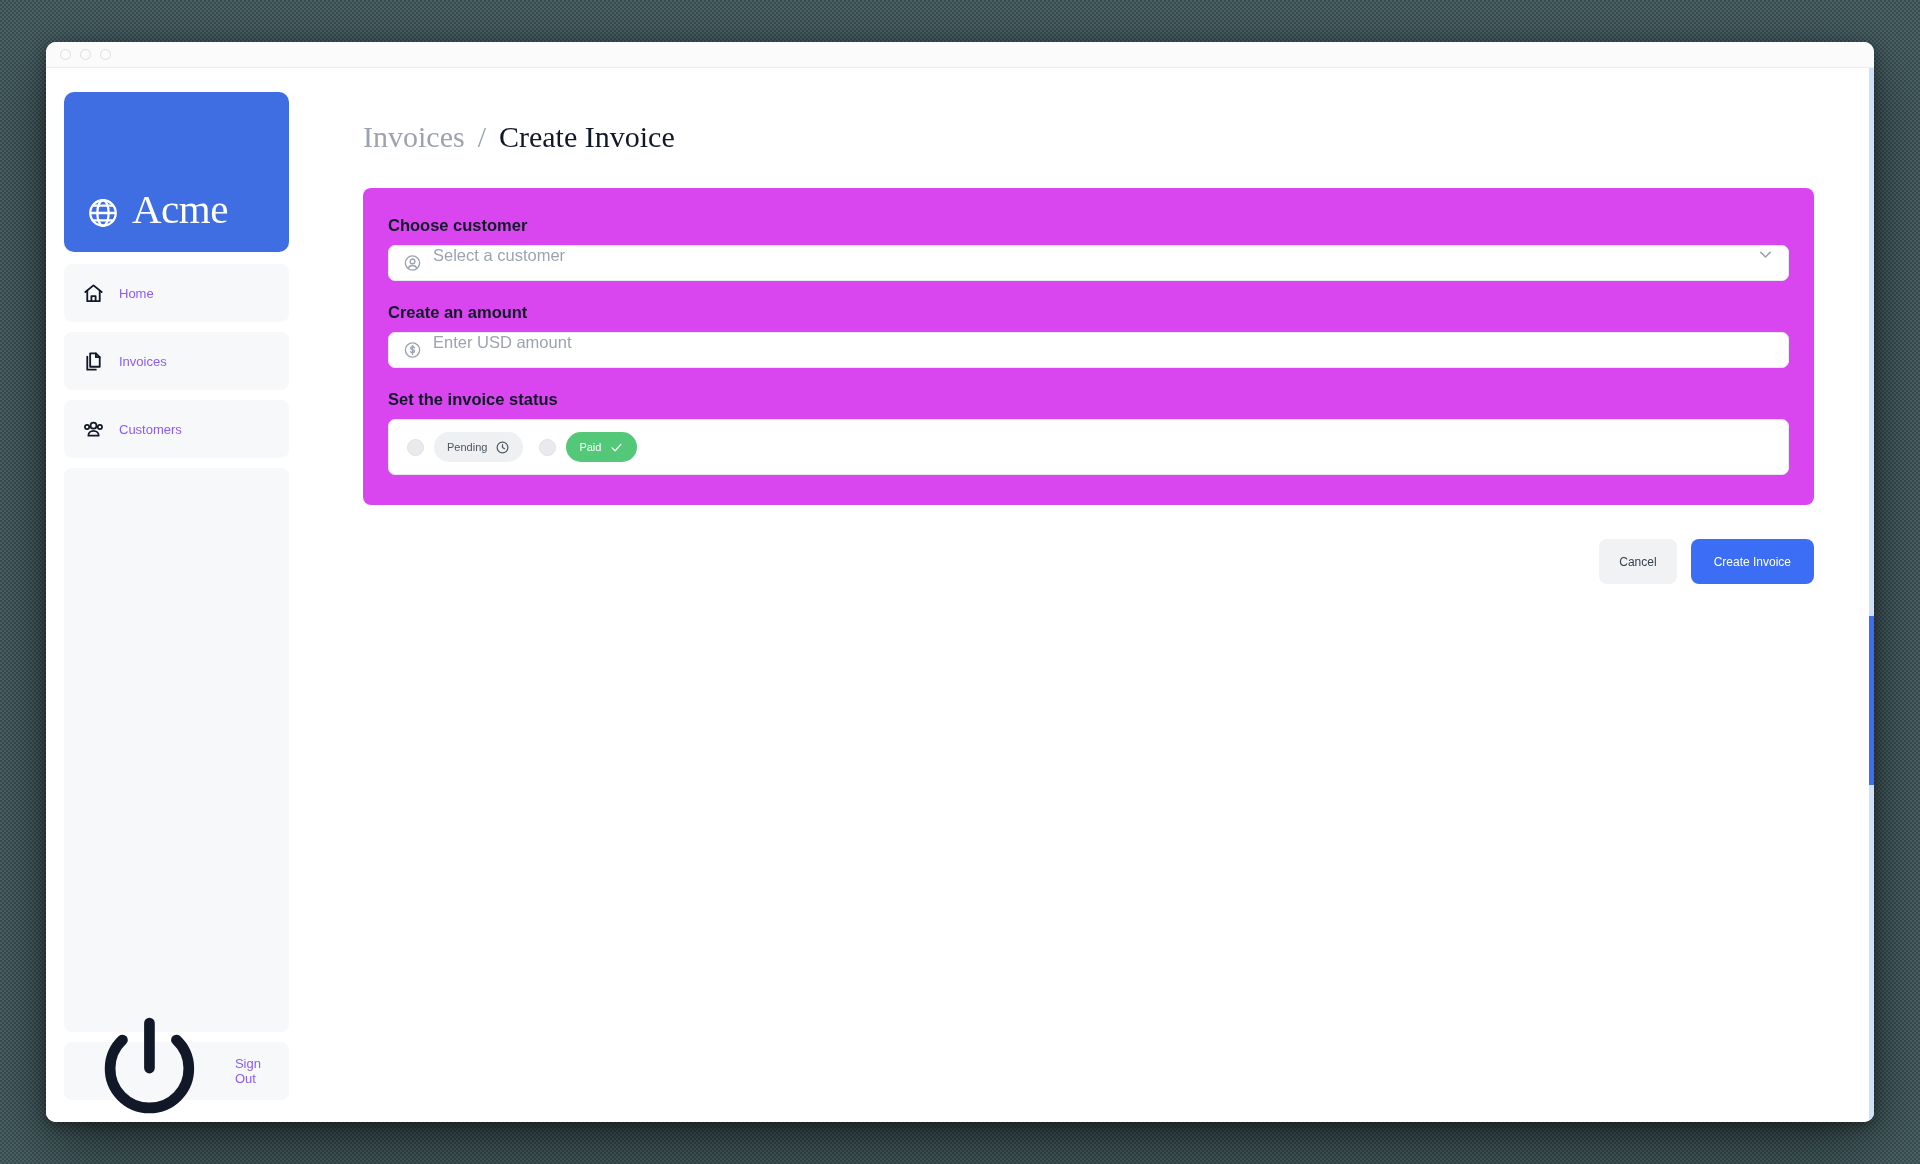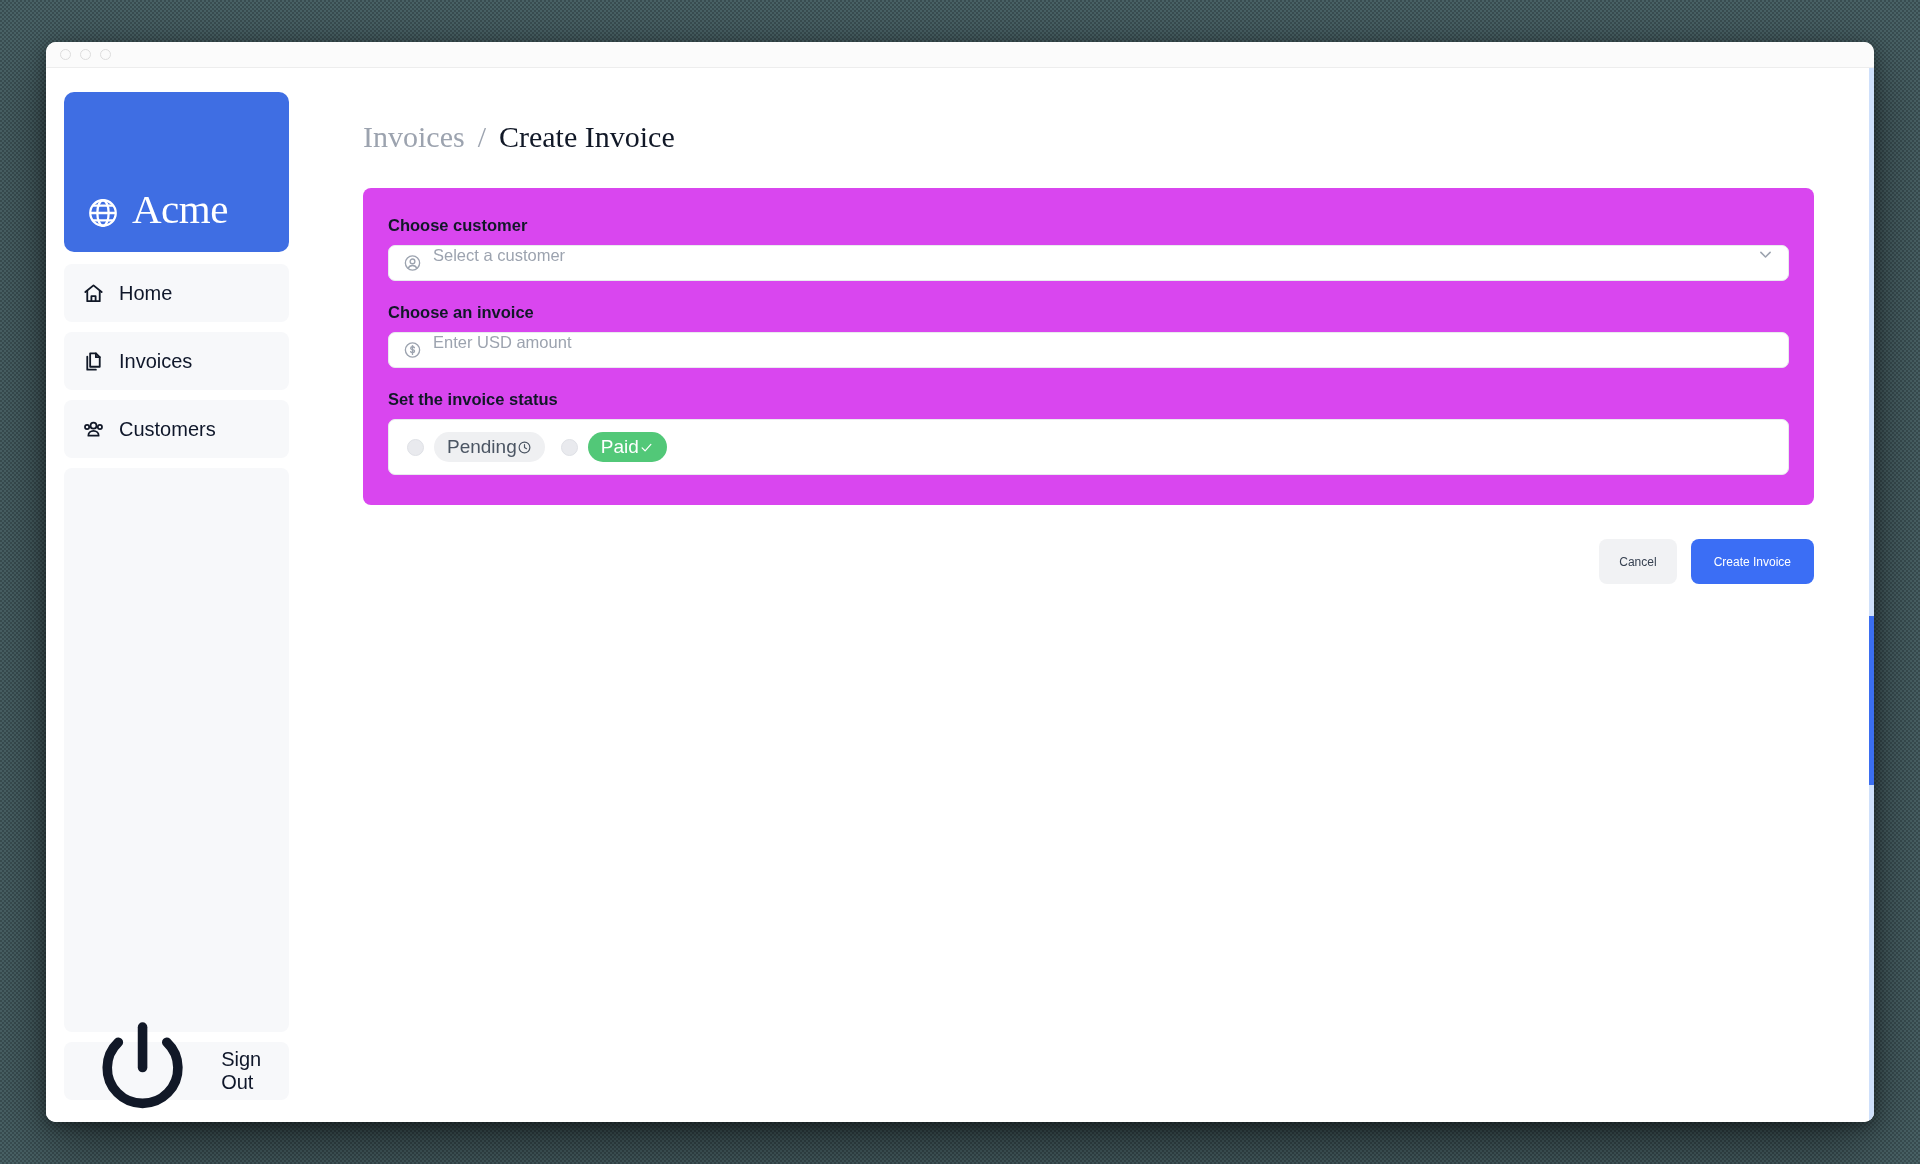--- a/index.html
+++ b/index.html
@@ -125,22 +125,22 @@
     display: flex;
     align-items: center;
     gap: 14px;
     padding: 0 18px;
     cursor: pointer;
   }
 
   .nav-item .ico { width: 23px; height: 23px; flex: none; display: block; }
 
   .nav-label {
-    font-size: 20px;
-    color: #0f172a;
+    font-size: 13px;
+    color: #8b5cf6;
     font-weight: 500;
   }
 
   .nav-filler {
     flex: 1;
     margin-top: 10px;
     border-radius: 8px;
     background: #f7f8fa;
     min-height: 40px;
   }
@@ -246,24 +246,25 @@
     height: 17px;
     border-radius: 50%;
     background: #e9eaee;
     border: 1px solid #dfe1e6;
     flex: none;
   }
 
   .pill {
     display: inline-flex;
     align-items: center;
+    gap: 8px;
     height: 30px;
     border-radius: 15px;
     padding: 0 13px;
-    font-size: 19px;
+    font-size: 11px;
     white-space: nowrap;
   }
   .pill-pending { background: #eff0f2; color: #4b5563; }
   .pill-paid { background: #52c878; color: #ffffff; }
   .pill .pico { width: 15px; height: 15px; display: block; flex: none; }
 
   .actions {
     display: flex;
     justify-content: flex-end;
     gap: 14px;
@@ -368,21 +369,21 @@
             <circle cx="12" cy="12" r="9"></circle>
             <circle cx="12" cy="10" r="3"></circle>
             <path d="M6.4 19a6 6 0 0 1 11.2 0"></path>
           </svg>
           <span class="value">Select a customer</span>
           <svg class="trail-ico" viewBox="0 0 24 24" fill="none" stroke="#9ca3af" stroke-width="2.2" stroke-linecap="round" stroke-linejoin="round">
             <path d="M5.5 9l6.5 6.5L18.5 9"></path>
           </svg>
         </div>
 
-        <label class="field-label">Choose an invoice</label>
+        <label class="field-label">Create an amount</label>
         <div class="control">
           <svg class="lead-ico" viewBox="0 0 24 24" fill="none" stroke="#9ca3af" stroke-width="1.7" stroke-linecap="round">
             <circle cx="12" cy="12" r="9"></circle>
             <path d="M14.4 9.1c-.5-.8-1.4-1.2-2.4-1.2-1.3 0-2.3.7-2.3 1.8 0 2.4 4.9 1.2 4.9 3.7 0 1.2-1.1 1.9-2.5 1.9-1.1 0-2.1-.5-2.5-1.3"></path>
             <path d="M12 6.4v11.2"></path>
           </svg>
           <span class="value">Enter USD amount</span>
         </div>
 
         <label class="field-label">Set the invoice status</label>

